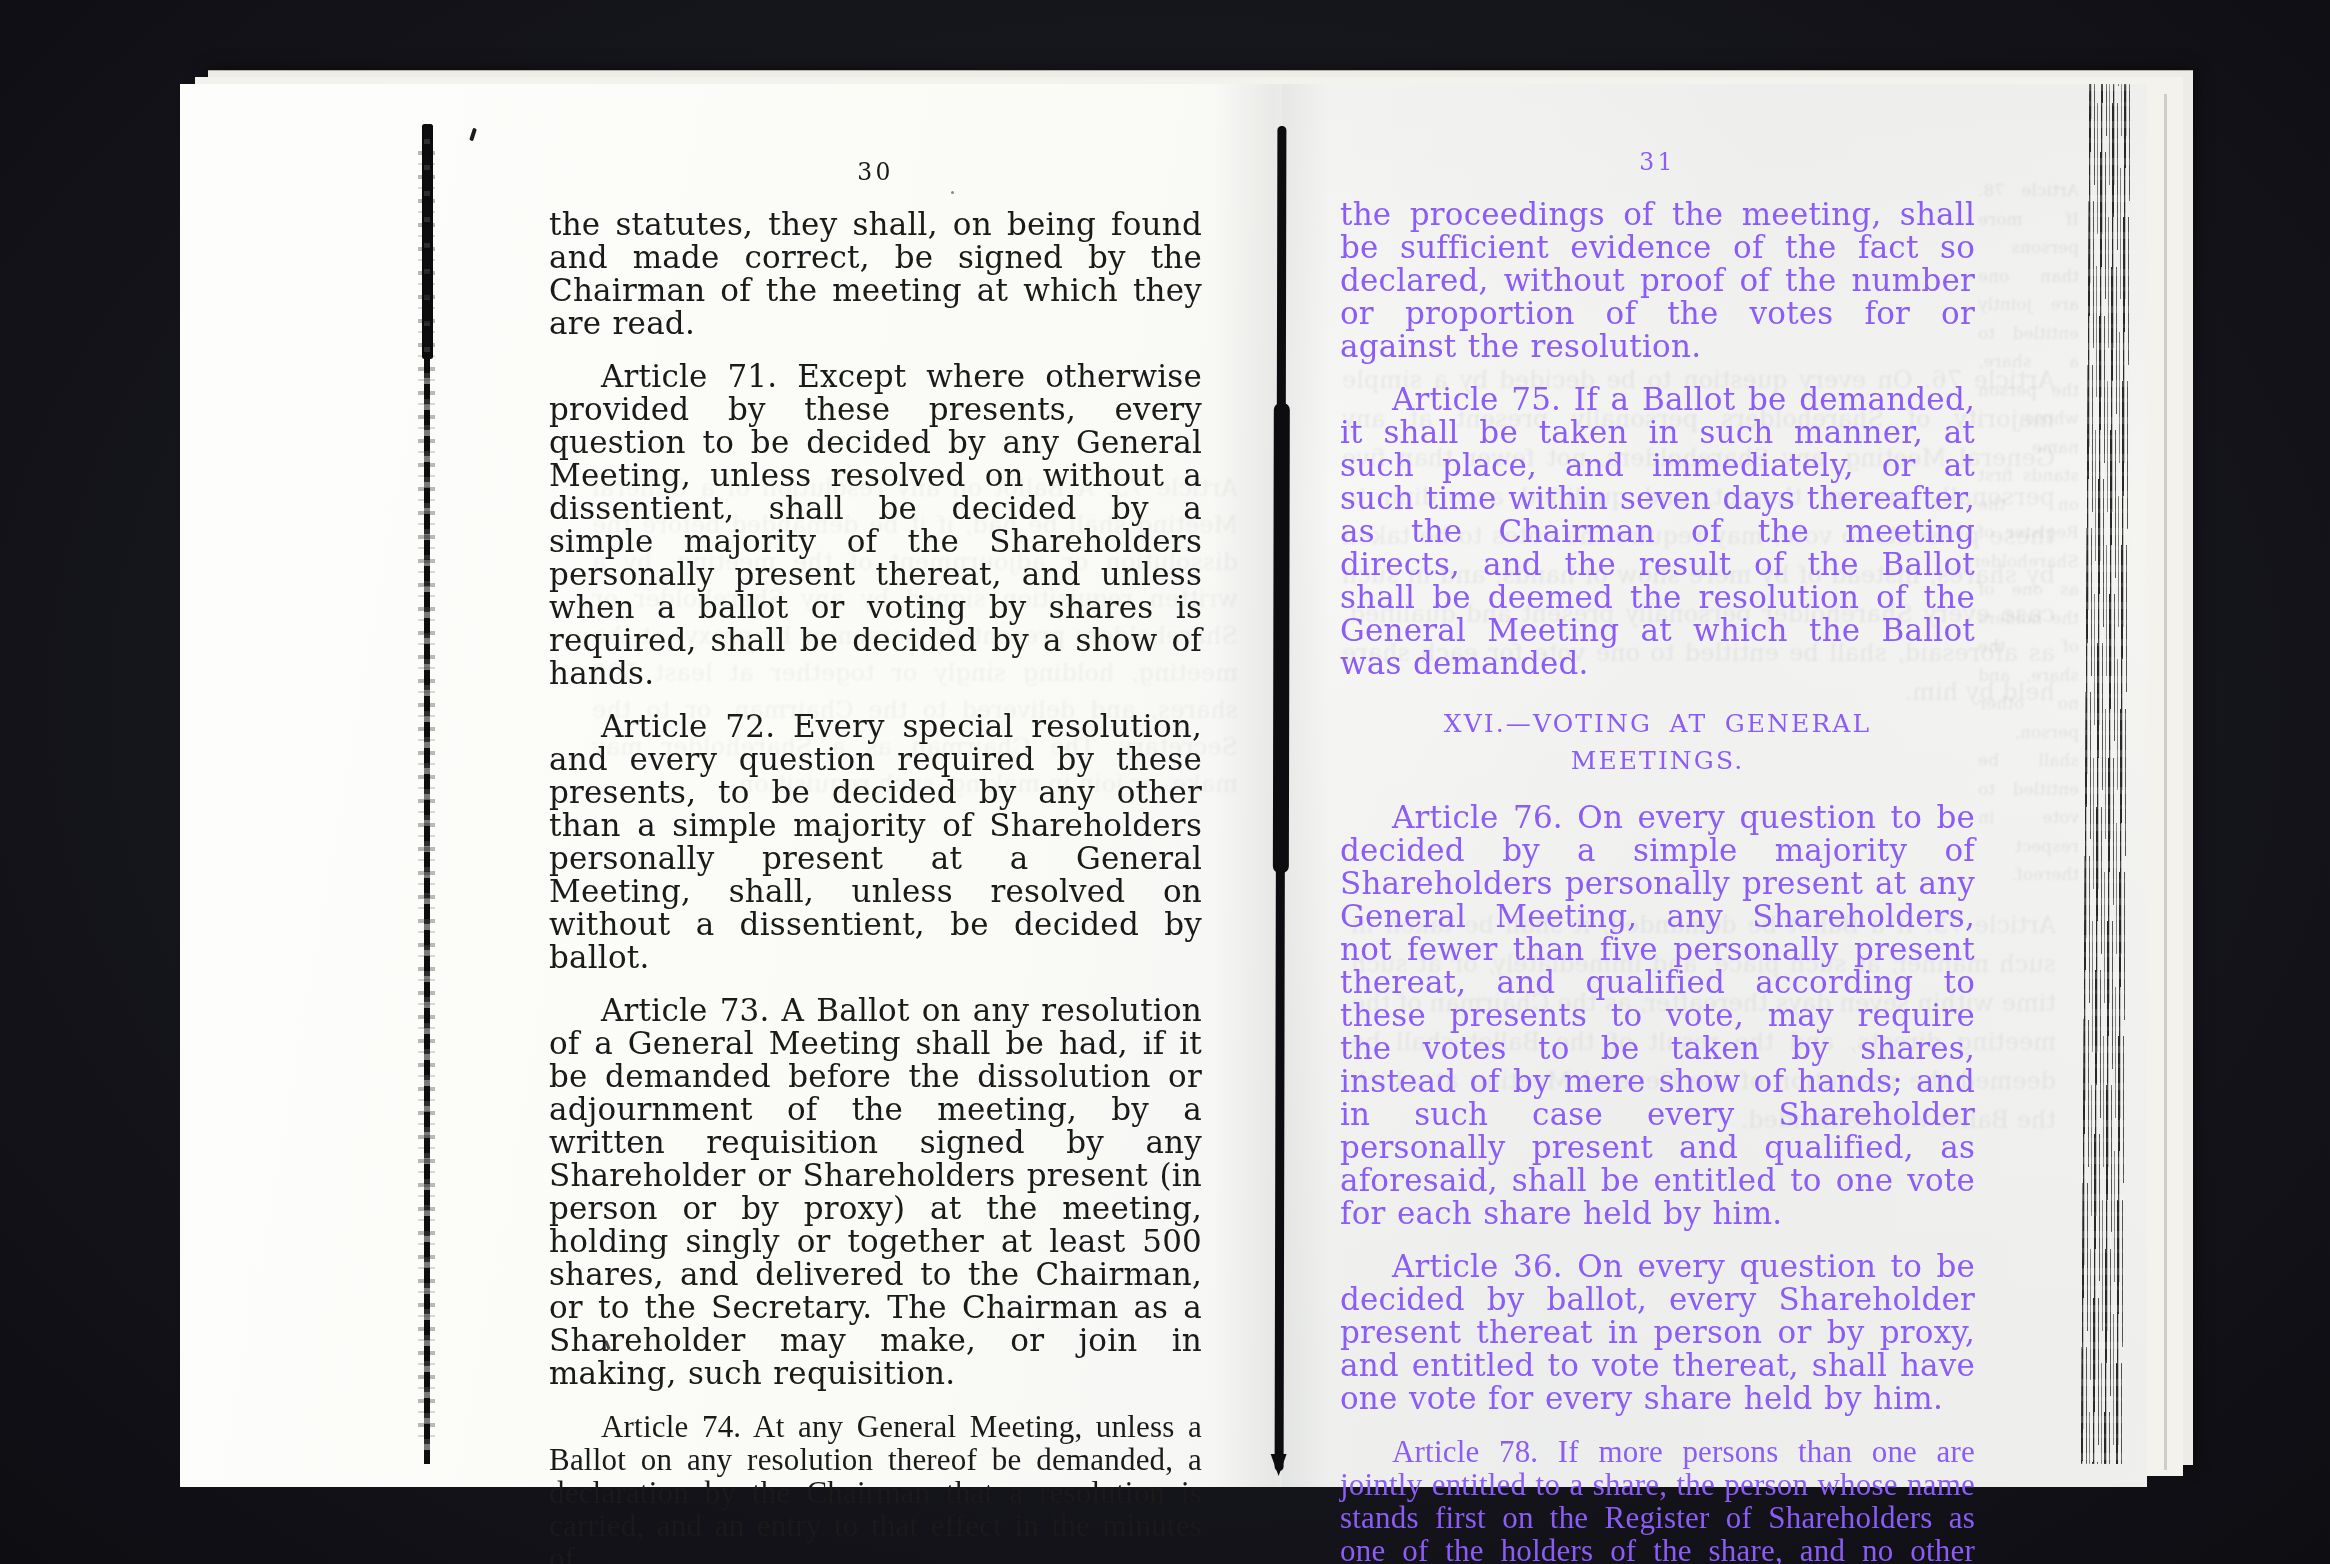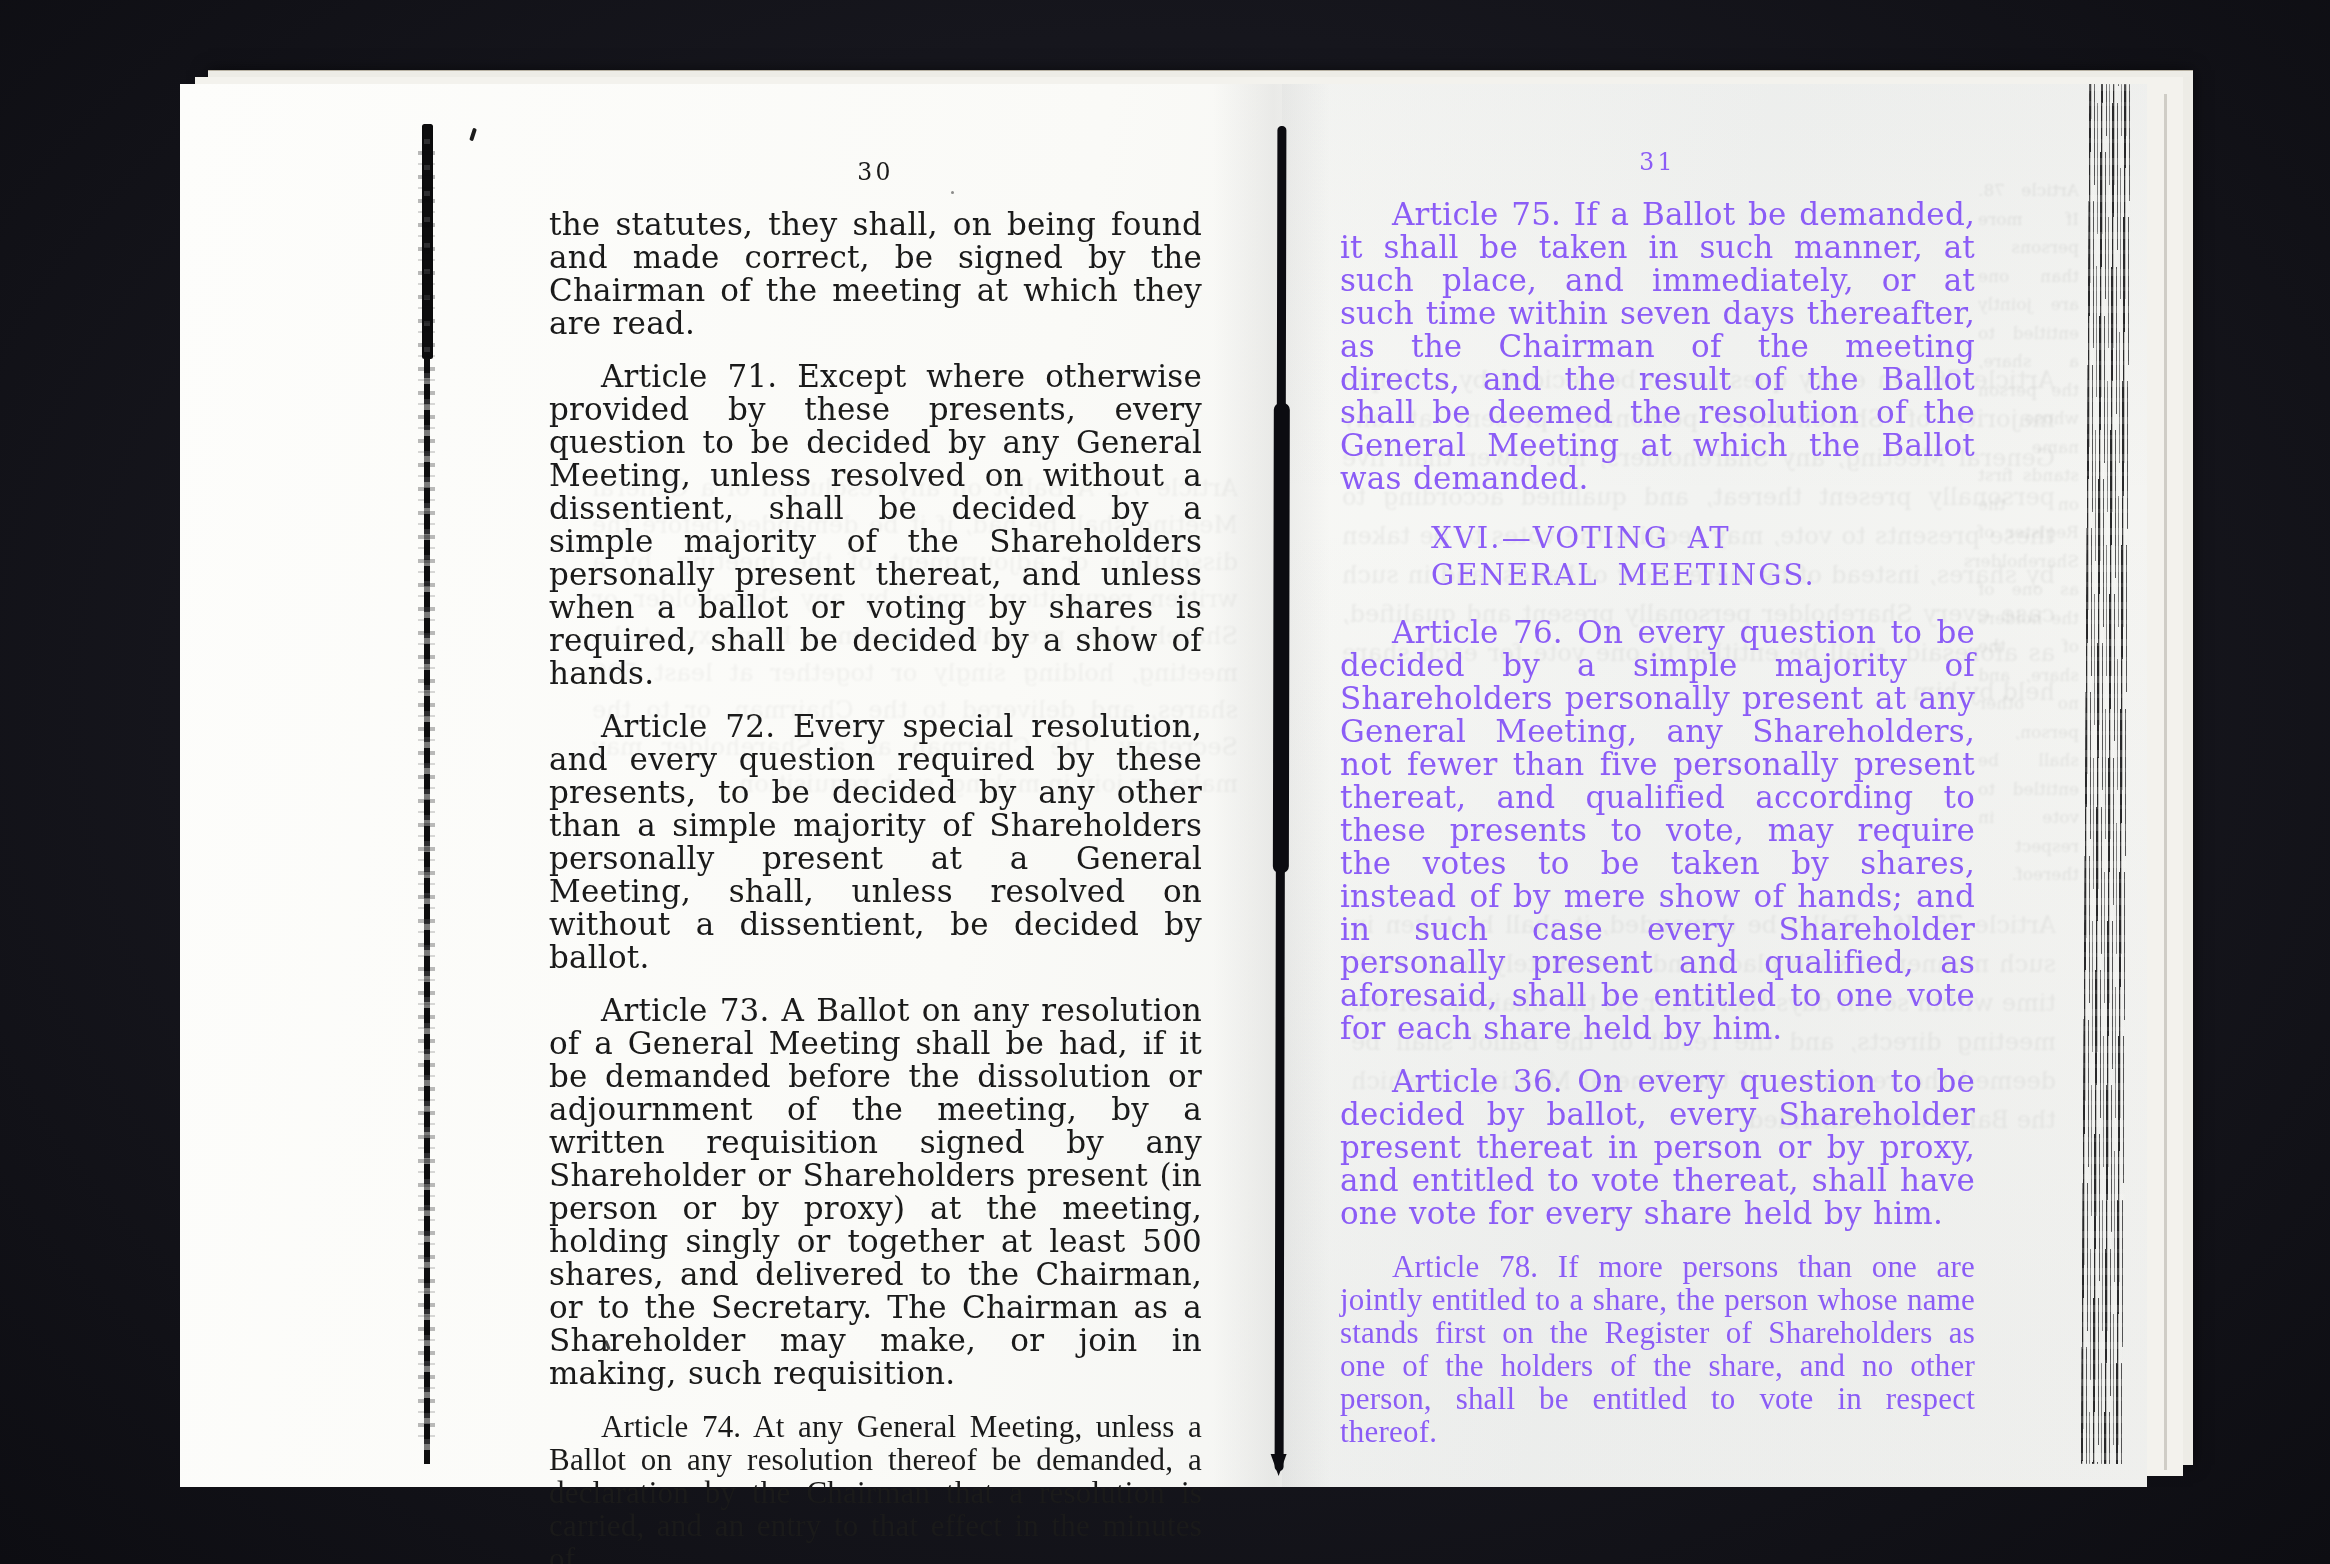--- a/index.html
+++ b/index.html
@@ -96,21 +96,21 @@
   .page-number{
     text-align:center;font-size:23.5px;letter-spacing:3.4px;margin-bottom:22px;
   }
   .para{
     font-size:31px;line-height:33px;margin:0 0 20px 0;
     text-align:justify;letter-spacing:0.2px;word-spacing:1.3px;
   }
   .para.indent{text-indent:52px;}
   .para:last-child{margin-bottom:0;font-family:Liberation Serif, serif;}
   .heading{
-    text-align:left;font-size:29px;line-height:37px;
+    text-align:center;font-size:25px;line-height:37px;
     letter-spacing:2.1px;word-spacing:7.5px;margin:25px auto 22px auto;
   }
   .heading.wrap{max-width:453px;}
 
   
   .ghost{
     position:absolute;transform:scaleX(-1);opacity:.055;filter:blur(1.2px);
     color:#000;font-size:24px;line-height:39px;text-align:justify;
     pointer-events:none;
   }
@@ -137,20 +137,21 @@
     <div class="page-number">30</div>
     <p class="para">the statutes, they shall, on being found and made correct, be signed by the Chairman of the meeting at which they are read.</p>
     <p class="para indent">Article 71. Except where otherwise provided by these presents, every question to be decided by any General Meeting, unless resolved on without a dissentient, shall be decided by a simple majority of the Shareholders personally present thereat, and unless when a ballot or voting by shares is required, shall be decided by a show of hands.</p>
     <p class="para indent">Article 72. Every special resolution, and every question required by these presents, to be decided by any other than a simple majority of Shareholders personally present at a General Meeting, shall, unless resolved on without a dissentient, be decided by ballot.</p>
     <p class="para indent">Article 73. A Ballot on any resolution of a General Meeting shall be had, if it be demanded before the dissolution or adjournment of the meeting, by a written requisition signed by any Shareholder or Shareholders present (in person or by proxy) at the meeting, holding singly or together at least 500 shares, and delivered to the Chairman, or to the Secretary. The Chairman as a Shareholder may make, or join in making, such requisition.</p>
     <p class="para indent">Article 74. At any General Meeting, unless a Ballot on any resolution thereof be demanded, a declaration by the Chairman that a resolution is carried, and an entry to that effect in the minutes of</p>
   </div>
 
   <div class="column right">
     <div class="page-number">31</div>
+    <p class="para">the proceedings of the meeting, shall be sufficient evidence of the fact so declared, without proof of the number or proportion of the votes for or against the resolution.</p>
     <p class="para indent">Article 75. If a Ballot be demanded, it shall be taken in such manner, at such place, and immediately, or at such time within seven days thereafter, as the Chairman of the meeting directs, and the result of the Ballot shall be deemed the resolution of the General Meeting at which the Ballot was demanded.</p>
     <div class="heading wrap">XVI.—VOTING AT GENERAL MEETINGS.</div>
     <p class="para indent">Article 76. On every question to be decided by a simple majority of Shareholders personally present at any General Meeting, any Shareholders, not fewer than five personally present thereat, and qualified according to these presents to vote, may require the votes to be taken by shares, instead of by mere show of hands; and in such case every Shareholder personally present and qualified, as aforesaid, shall be entitled to one vote for each share held by him.</p>
     <p class="para indent">Article 36. On every question to be decided by ballot, every Shareholder present thereat in person or by proxy, and entitled to vote thereat, shall have one vote for every share held by him.</p>
     <p class="para indent">Article 78. If more persons than one are jointly entitled to a share, the person whose name stands first on the Register of Shareholders as one of the holders of the share, and no other person, shall be entitled to vote in respect thereof.</p>
   </div>
 
   <div class="streak-top"></div>
   <div class="streak-core"></div>
   <div class="streak-speckle"></div>

